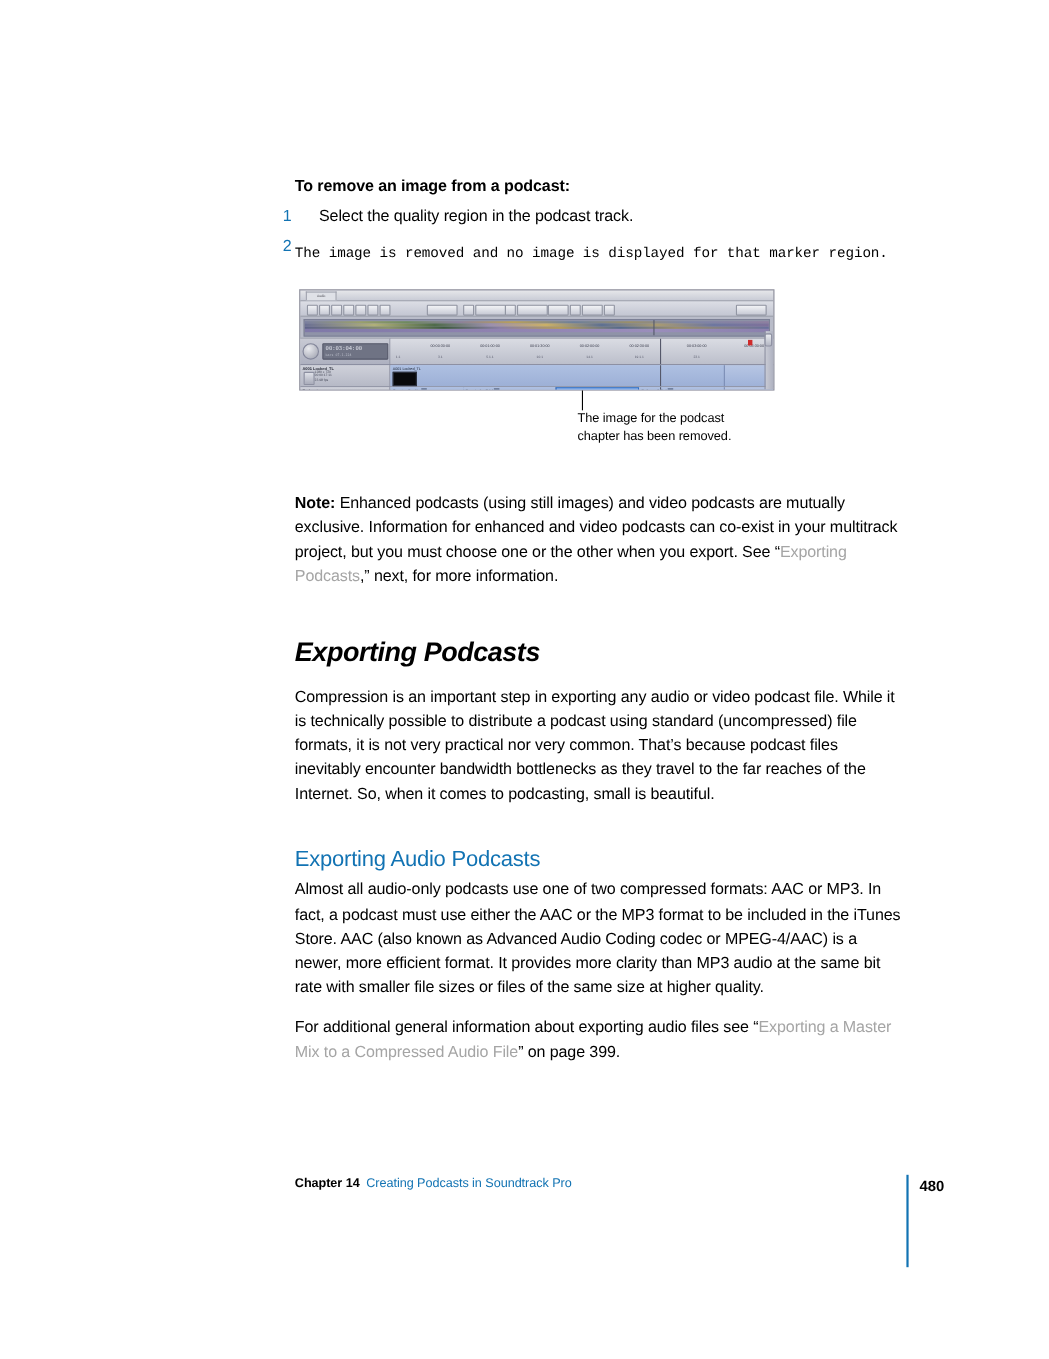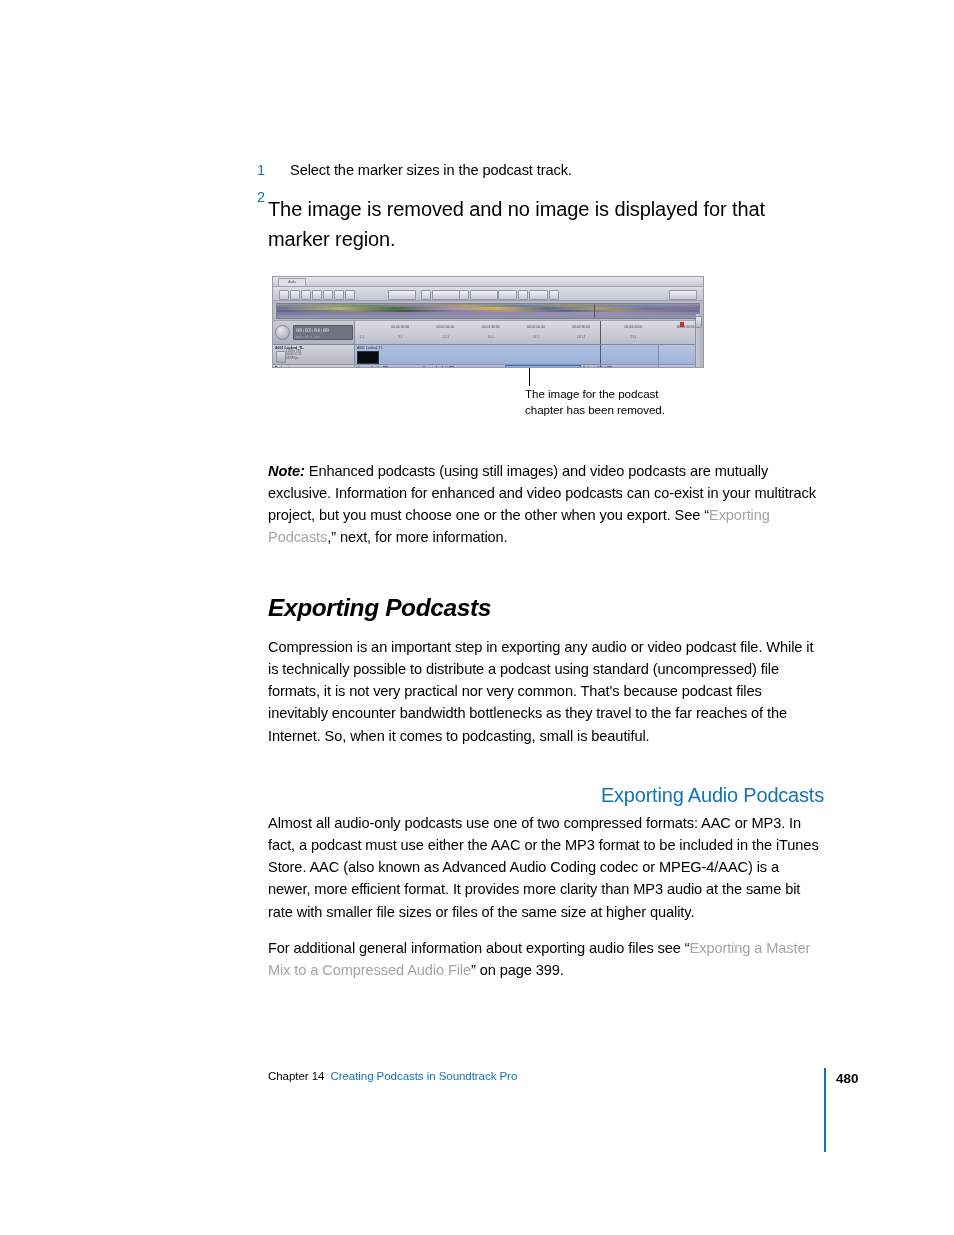--- a/index.html
+++ b/index.html
@@ -62,26 +62,26 @@
   }
   p.body {
     font-size: 14.6px;
     line-height: 1.52;
     letter-spacing: -0.1px;
     margin: 0 0 14px 0;
     text-align: left;
   }
   p.result {
     margin: 12px 0 0 0;
-    font-size: 20px;
+    font-size: 13px;
     line-height: 1.5;
     letter-spacing: -0.1px;
+    font-family: Liberation Mono, monospace;
   }
   .note-label {
-    font-style: italic;
     font-weight: bold;
     text-align: center;
   }
   .xref {
     color: #a5a5a5;
   }
   h1.section {
     font-size: 24.5px;
     font-style: italic;
     font-weight: bold;
@@ -346,21 +346,21 @@
   .footer {
     position: absolute;
     left: 268px;
     top: 1070px;
     width: 556px;
     font-size: 11.5px;
     letter-spacing: -0.05px;
     white-space: nowrap;
   }
   .footer .chap {
-    font-weight: normal;
+    font-weight: bold;
     color: #000000;
   }
   .footer .chap-title {
     color: #1273b3;
     margin-left: 6px;
   }
   .page-rule {
     position: absolute;
     left: 824px;
     top: 1068px;
@@ -377,25 +377,26 @@
     color: #000000;
   }
 </style>
 </head>
 <body>
 
 <div class="page">
 
   <div class="content">
 
+    <div class="proc-title">To remove an image from a podcast:</div>
 
     <ol class="steps">
       <li>
         <span class="num">1</span>
-        <span>Select the marker sizes in the podcast track.</span>
+        <span>Select the quality region in the podcast track.</span>
       </li>
       <li>
         <span class="num">2</span>
       </li>
     </ol>
 
     <p class="result">The image is removed and no image is displayed for that marker region.</p>
 
     <div class="figure-wrap">
 
@@ -529,21 +530,21 @@
       </div>
     </div>
 
     <p class="body" style="margin-top:56px;">
       <span class="note-label">Note:</span><span> Enhanced podcasts (using still images) and video podcasts are mutually exclusive. Information for enhanced and video podcasts can co-exist in your multitrack project, but you must choose one or the other when you export. See “</span><span class="xref">Exporting Podcasts</span><span>,” next, for more information.</span>
     </p>
 
     <h1 class="section" style="margin-top:44px;">Exporting Podcasts</h1>
     <p class="body" style="margin-top:14px;">Compression is an important step in exporting any audio or video podcast file. While it is technically possible to distribute a podcast using standard (uncompressed) file formats, it is not very practical nor very common. That’s because podcast files inevitably encounter bandwidth bottlenecks as they travel to the far reaches of the Internet. So, when it comes to podcasting, small is beautiful.</p>
 
-    <h2 class="subsection" style="margin-top:36px;text-align:right;">Exporting Audio Podcasts</h2>
+    <h2 class="subsection" style="margin-top:36px;">Exporting Audio Podcasts</h2>
     <p class="body">Almost all audio-only podcasts use one of two compressed formats: AAC or MP3. In fact, a podcast must use either the AAC or the MP3 format to be included in the iTunes Store. AAC (also known as Advanced Audio Coding codec or MPEG-4/AAC) is a newer, more efficient format. It provides more clarity than MP3 audio at the same bit rate with smaller file sizes or files of the same size at higher quality.</p>
     <p class="body" style="margin-top:14px;">
       <span>For additional general information about exporting audio files see “</span><span class="xref">Exporting a Master Mix to a Compressed Audio File</span><span>” on page 399.</span>
     </p>
   </div>
 
   <div class="footer">
     <span class="chap">Chapter 14</span><span class="chap-title">Creating Podcasts in Soundtrack Pro</span>
   </div>
   <div class="page-rule"></div>

